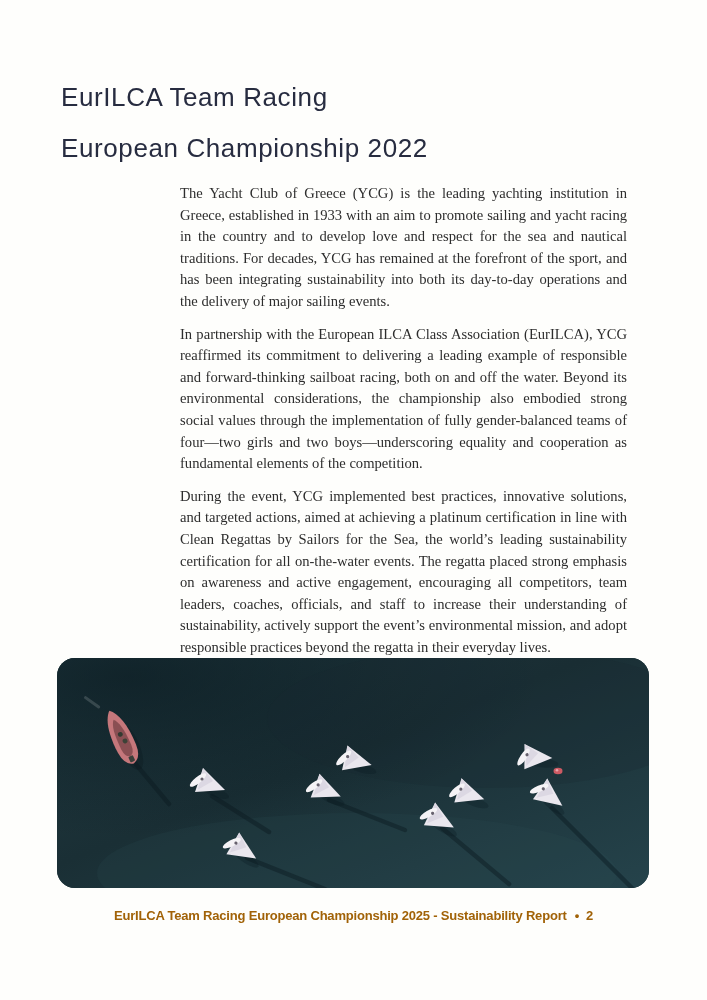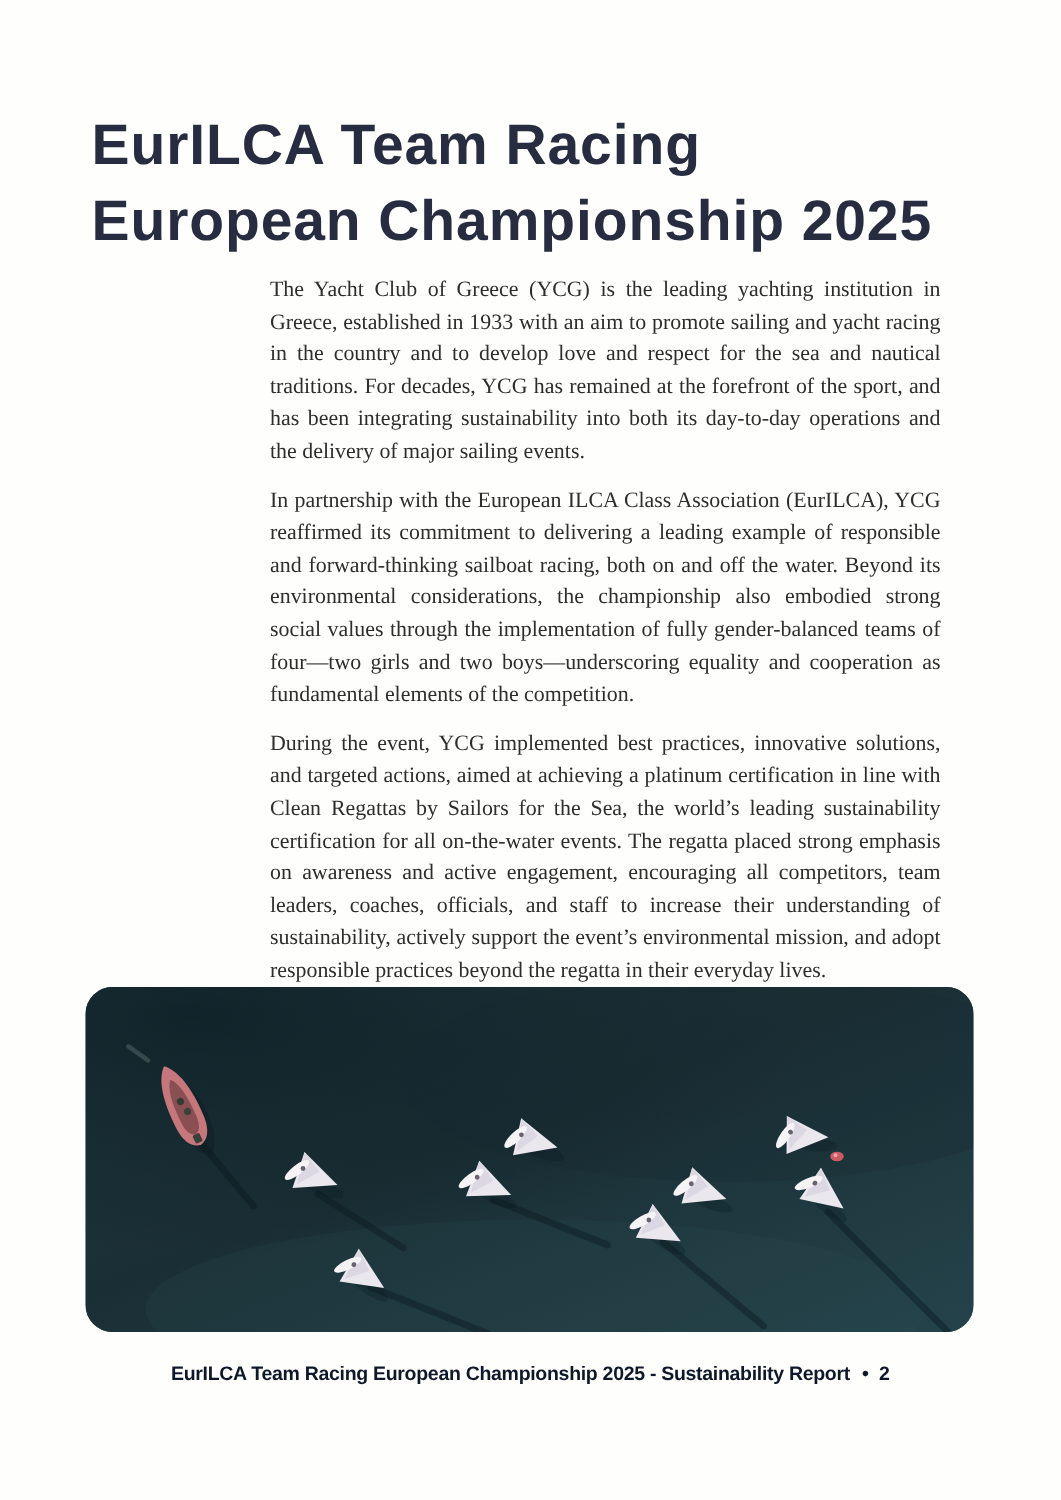--- a/index.html
+++ b/index.html
@@ -6,21 +6,21 @@
   body {
     width:707px; height:1000px; position:relative;
     background:#fefefc; overflow:hidden;
     font-family:"Liberation Sans", sans-serif;
   }
   .page { position:absolute; inset:0; }
 
   .title {
     position:absolute; left:61px; top:72px; margin:0;
     font-family:"Liberation Sans", sans-serif;
-    font-weight:700; font-size:38px; line-height:51px;
+    font-weight:400; font-size:26px; line-height:51px;
     letter-spacing:0.6px; color:#272c40;
   }
   .title span { display:block; }
 
   .body-text {
     position:absolute; left:180px; top:183px; width:459px;
     font-family:"Liberation Serif", serif;
     font-size:14.6px; line-height:21.6px; color:#2d2d2d;
     text-align:justify;
   }
@@ -28,33 +28,33 @@
 
   .photo {
     position:absolute; left:57px; top:658px; width:592px; height:230px;
     border-radius:18px; overflow:hidden; background:#1e363c;
   }
   .photo svg { display:block; width:592px; height:230px; }
 
   .footer {
     position:absolute; left:0; top:908px; width:707px;
     text-align:center; font-weight:700; font-size:13px;
-    letter-spacing:-0.2px; color:#0f172a;
+    letter-spacing:-0.2px; color:#a16207;
     font-family:"Liberation Sans", sans-serif;
   }
   .footer .bullet { margin:0 7px 0 8px; }
 </style>
 </head>
 <body>
 
 <div class="page">
 
   <h1 class="title">
     <span>EurILCA Team Racing</span>
-    <span>European Championship 2025</span>
+    <span>European Championship 2022</span>
   </h1>
 
   <div class="body-text">
     <p>The Yacht Club of Greece (YCG) is the leading yachting institution in Greece, established in 1933 with an aim to promote sailing and yacht racing in the country and to develop love and respect for the sea and nautical traditions. For decades, YCG has remained at the forefront of the sport, and has been integrating sustainability into both its day-to-day operations and the delivery of major sailing events.</p>
     <p>In partnership with the European ILCA Class Association (EurILCA), YCG reaffirmed its commitment to delivering a leading example of responsible and forward-thinking sailboat racing, both on and off the water. Beyond its environmental considerations, the championship also embodied strong social values through the implementation of fully gender-balanced teams of four—two girls and two boys—underscoring equality and cooperation as fundamental elements of the competition.</p>
     <p>During the event, YCG implemented best practices, innovative solutions, and targeted actions, aimed at achieving a platinum certification in line with Clean Regattas by Sailors for the Sea, the world’s leading sustainability certification for all on-the-water events. The regatta placed strong emphasis on awareness and active engagement, encouraging all competitors, team leaders, coaches, officials, and staff to increase their understanding of sustainability, actively support the event’s environmental mission, and adopt responsible practices beyond the regatta in their everyday lives.</p>
   </div>
 
   <div class="photo">
     <svg id="photo-svg" viewBox="0 0 592 230" xmlns="http://www.w3.org/2000/svg">

